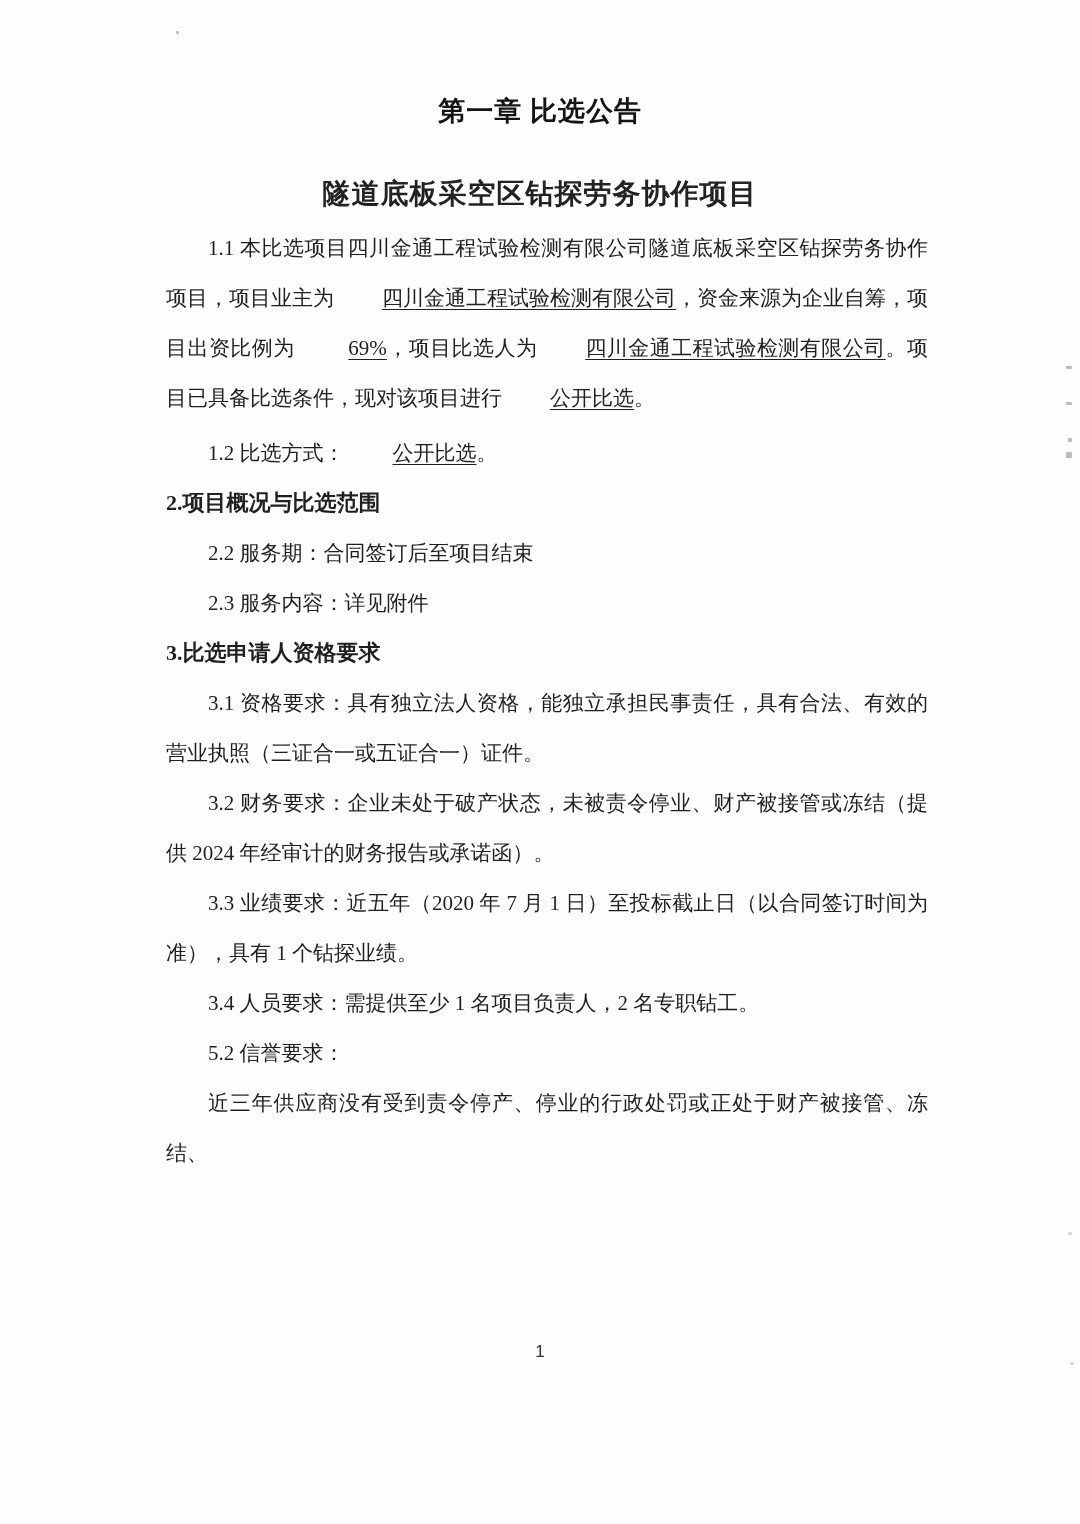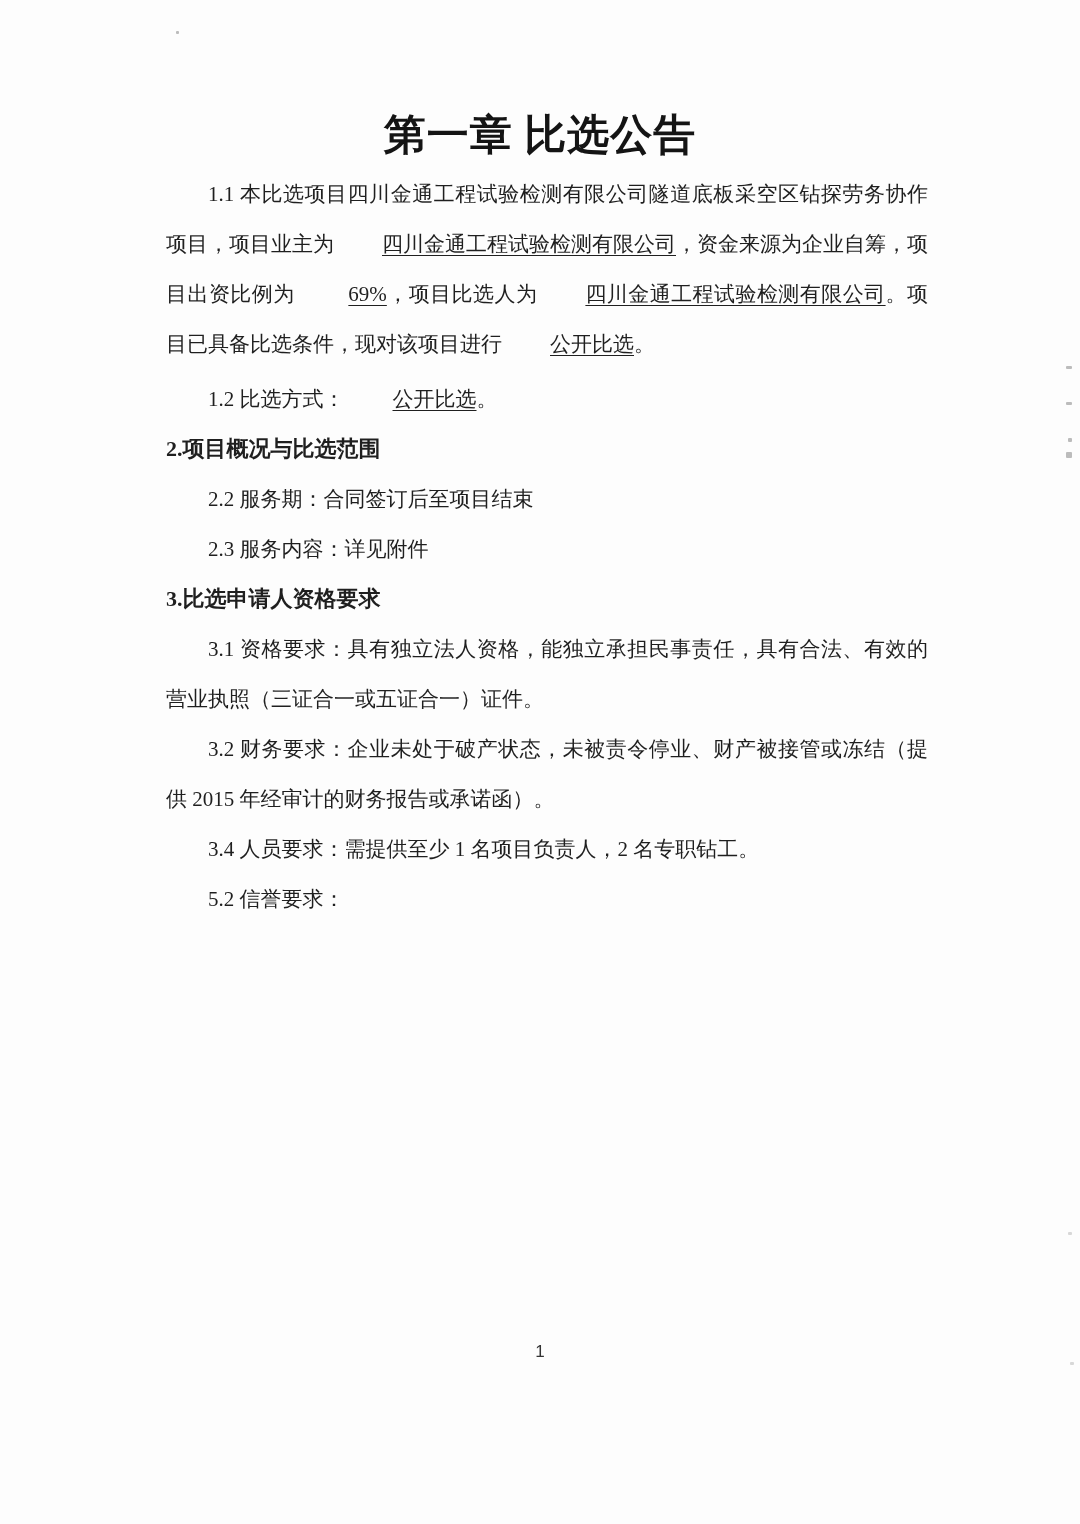--- a/index.html
+++ b/index.html
@@ -11,22 +11,22 @@
     position: relative;
     width: 1080px;
     height: 1524px;
     background: #fdfdfd;
     color: #1f1f1f;
     font-family: "Liberation Serif", "DejaVu Serif", serif;
     overflow: hidden;
   }
   .title {
     margin: 0;
-    padding-top: 110px;
-    font-size: 42px;
+    padding-top: 86px;
+    font-size: 27px;
     line-height: 50px;
     font-weight: 700;
     text-align: center;
     letter-spacing: 1px;
     color: #141414;
   }
   .subtitle {
     margin: 38px 0 0 0;
     font-size: 28px;
     line-height: 40px;
@@ -84,39 +84,42 @@
   #speck6 { left: 1068px; top: 1232px; width: 4px; height: 3px; opacity: 0.4; }
   #speck7 { left: 1070px; top: 1362px; width: 4px; height: 3px; opacity: 0.4; }
 </style>
 </head>
 <body>
 
 <div class="page">
 
   <h1 class="title">第一章 比选公告</h1>
 
+  <h2 class="subtitle">隧道底板采空区钻探劳务协作项目</h2>
 
   <div class="content">
 
 
     <p class="ind mt4"><span>1.1 本比选项目四川金通工程试验检测有限公司隧道底板采空区钻探劳务协作项目，项目业主为</span><span class="u">四川金通工程试验检测有限公司</span><span>，资金来源为企业自筹，项目出资比例为 </span><span class="u">69%</span><span>，项目比选人为</span><span class="u">四川金通工程试验检测有限公司</span><span>。项目已具备比选条件，现对该项目进行</span><span class="u">公开比选</span><span>。</span></p>
 
     <p class="ind mt5"><span>1.2 比选方式：</span><span class="u">公开比选</span><span>。</span></p>
 
     <p class="sec-h">2.项目概况与比选范围</p>
 
     <p class="ind">2.2 服务期：合同签订后至项目结束</p>
     <p class="ind">2.3 服务内容：详见附件</p>
 
     <p class="sec-h">3.比选申请人资格要求</p>
 
     <p class="ind">3.1 资格要求：具有独立法人资格，能独立承担民事责任，具有合法、有效的营业执照（三证合一或五证合一）证件。</p>
-    <p class="ind">3.2 财务要求：企业未处于破产状态，未被责令停业、财产被接管或冻结（提供 2015 年经审计的财务报告或承诺函）。</p>
+    <p class="ind">3.2 财务要求：企业未处于破产状态，未被责令停业、财产被接管或冻结（提供 2024 年经审计的财务报告或承诺函）。</p>
+    <p class="ind">3.3 业绩要求：近五年（2020 年 7 月 1 日）至投标截止日（以合同签订时间为准），具有 1 个钻探业绩。</p>
     <p class="ind">3.4 人员要求：需提供至少 1 名项目负责人，2 名专职钻工。</p>
     <p class="ind">5.2 信誉要求：</p>
+    <p class="ind">近三年供应商没有受到责令停产、停业的行政处罚或正处于财产被接管、冻结、</p>
 
   </div>
 
   <div class="pagenum">1</div>
 
   <div class="speck" id="speck1"></div>
   <div class="speck" id="speck2"></div>
   <div class="speck" id="speck3"></div>
   <div class="speck" id="speck4"></div>
   <div class="speck" id="speck5"></div>

